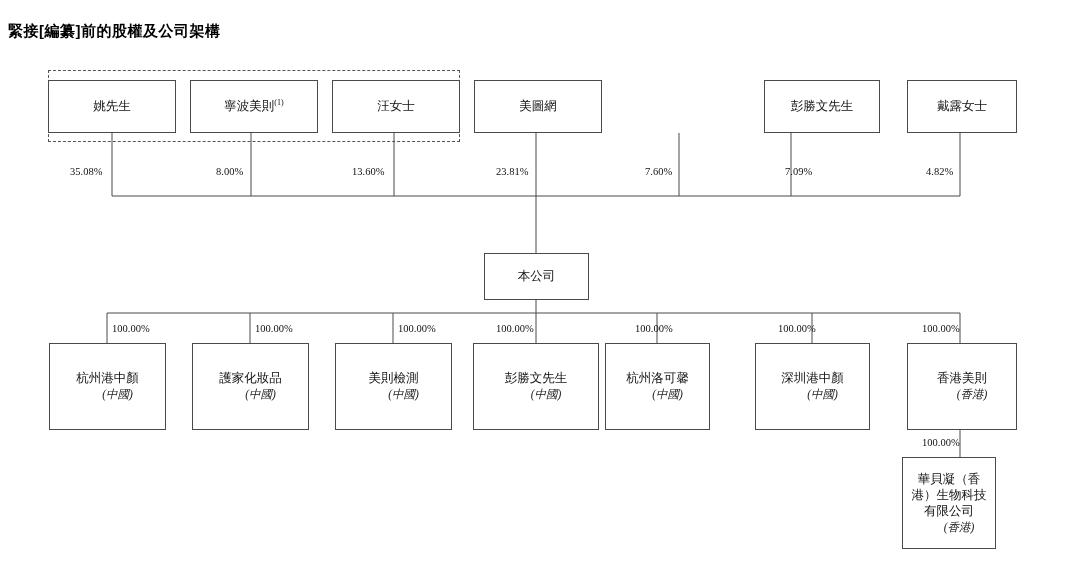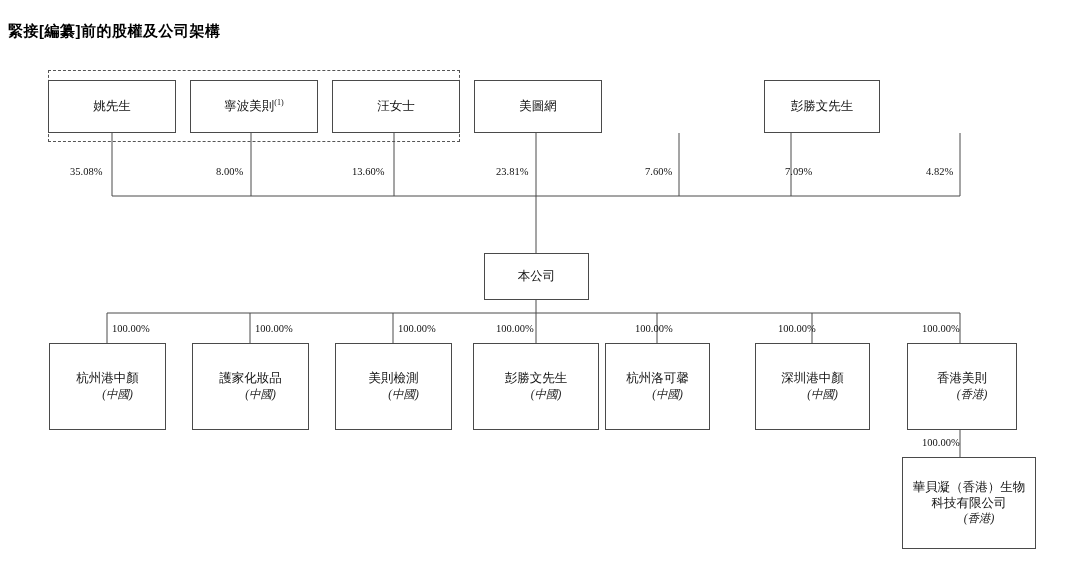--- a/index.html
+++ b/index.html
@@ -134,20 +134,23 @@
   </div>
   <div class="node" style="left:332px; top:80px; width:128px; height:53px;">
     <span class="name">汪女士</span>
   </div>
   <div class="node" style="left:474px; top:80px; width:128px; height:53px;">
     <span class="name">美圖網</span>
   </div>
   <div class="node" style="left:764px; top:80px; width:116px; height:53px;">
     <span class="name">彭勝文先生</span>
   </div>
+  <div class="node" style="left:907px; top:80px; width:110px; height:53px;">
+    <span class="name">戴露女士</span>
+  </div>
 
   <div class="pct" style="left:70px; top:166px;">35.08%</div>
   <div class="pct" style="left:216px; top:166px;">8.00%</div>
   <div class="pct" style="left:352px; top:166px;">13.60%</div>
   <div class="pct" style="left:496px; top:166px;">23.81%</div>
   <div class="pct" style="left:645px; top:166px;">7.60%</div>
   <div class="pct" style="left:785px; top:166px;">7.09%</div>
   <div class="pct" style="left:926px; top:166px;">4.82%</div>
 
   <div class="node" style="left:484px; top:253px; width:105px; height:47px;">
@@ -184,19 +187,19 @@
   </div>
 
   <div class="pct" style="left:112px; top:323px;">100.00%</div>
   <div class="pct" style="left:255px; top:323px;">100.00%</div>
   <div class="pct" style="left:398px; top:323px;">100.00%</div>
   <div class="pct" style="left:496px; top:323px;">100.00%</div>
   <div class="pct" style="left:635px; top:323px;">100.00%</div>
   <div class="pct" style="left:778px; top:323px;">100.00%</div>
   <div class="pct" style="left:922px; top:323px;">100.00%</div>
 
-  <div class="node" style="left:902px; top:457px; width:134px; height:92px; padding:20px 8px;">
+  <div class="node" style="left:902px; top:457px; width:94px; height:92px; padding:20px 8px;">
     <span class="name wrap">華貝凝（香港）生物科技有限公司</span>
     <span class="loc">(香港)</span>
   </div>
   <div class="pct" style="left:922px; top:437px;">100.00%</div>
 
 </div>
 
 </body></html>

